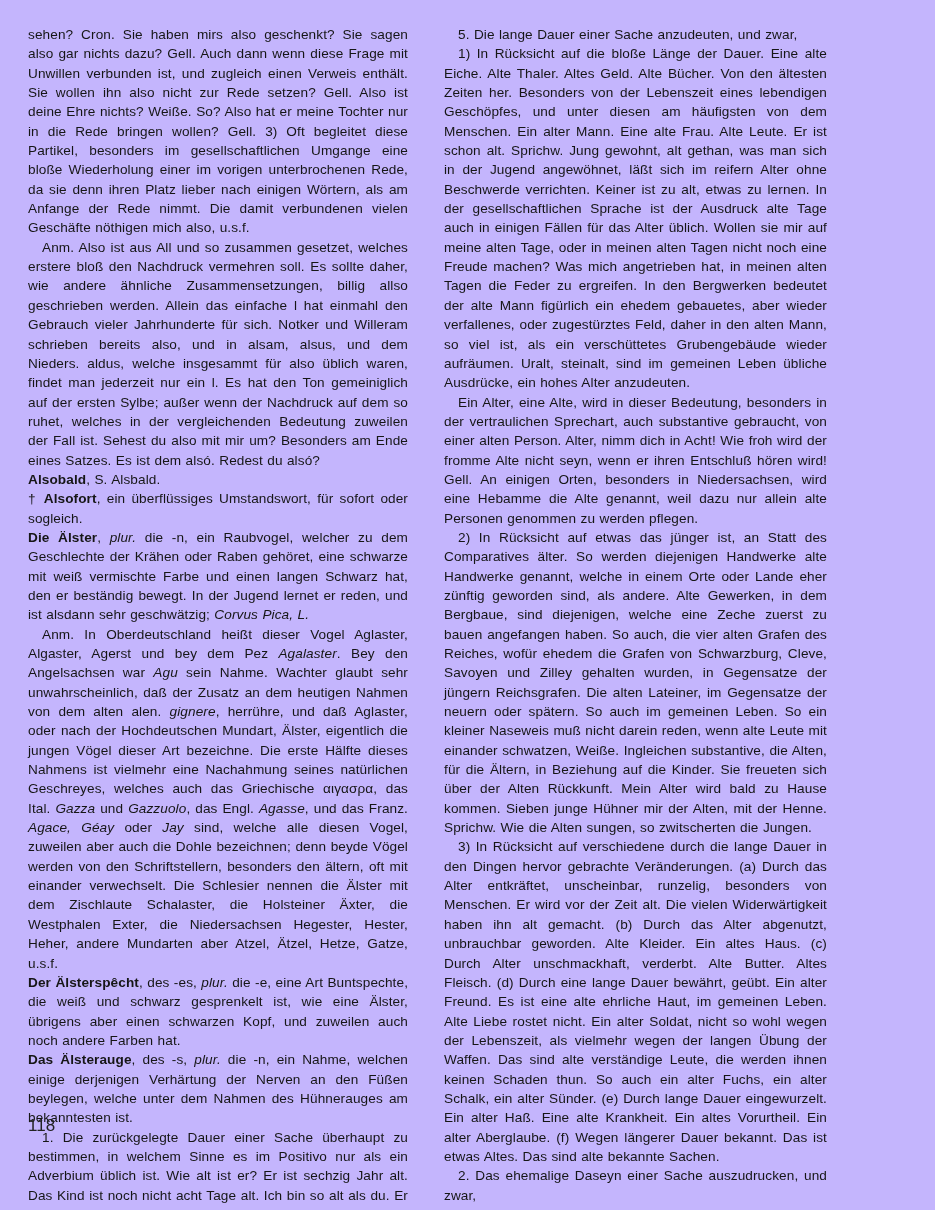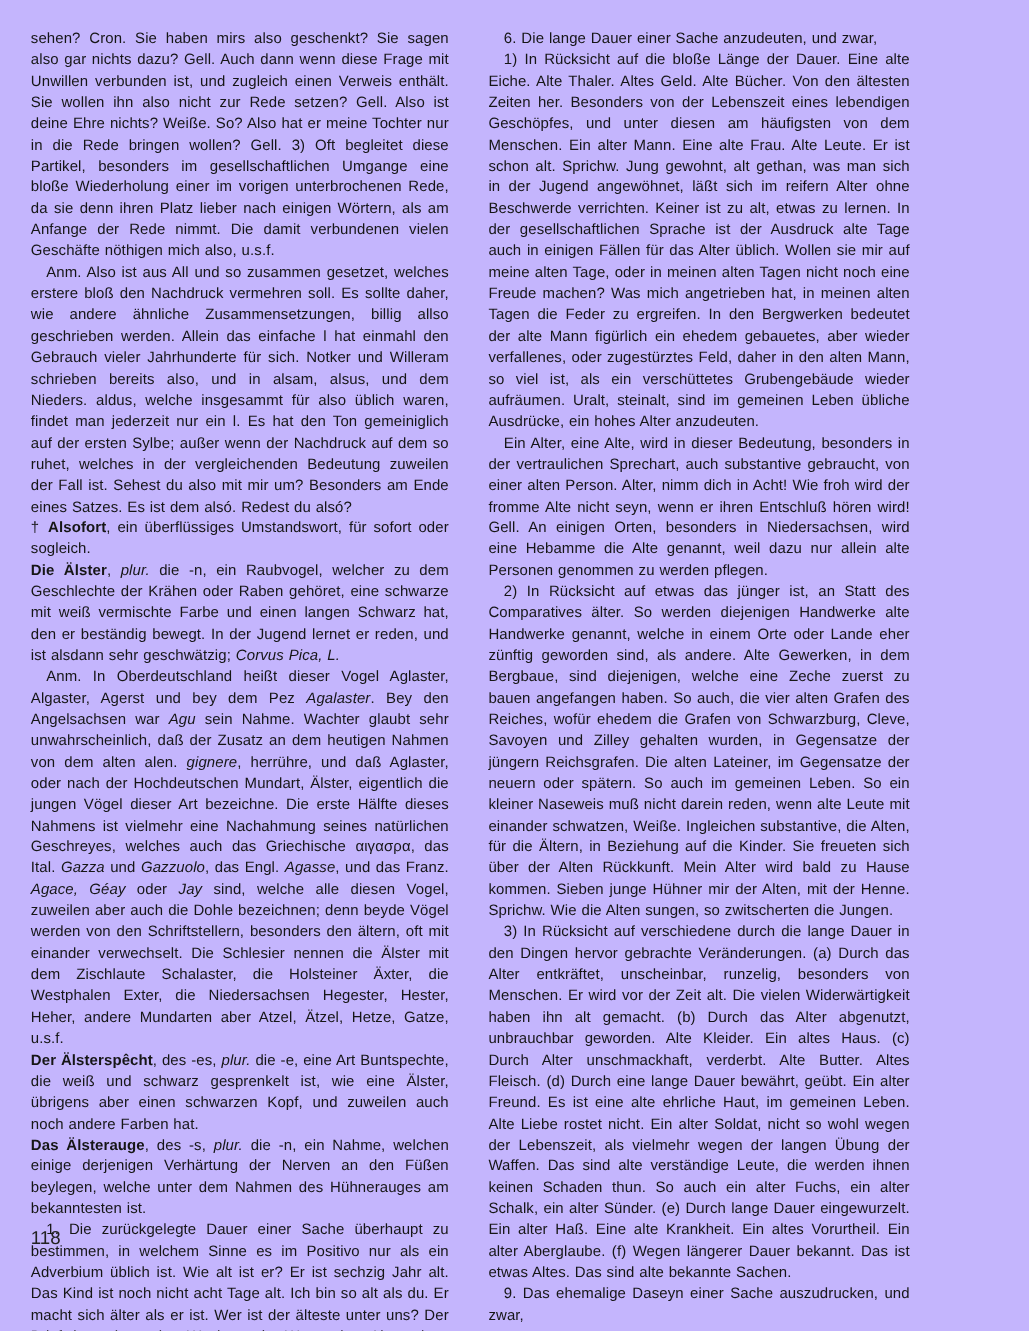--- a/index.html
+++ b/index.html
@@ -41,29 +41,30 @@
     color: #222222;
   }
 </style>
 </head>
 <body>
 
 <div class="page">
   <div class="col col-left">
       <p>sehen? Cron. Sie haben mirs also geschenkt? Sie sagen also gar nichts dazu? Gell. Auch dann wenn diese Frage mit Unwillen verbunden ist, und zugleich einen Verweis enthält. Sie wollen ihn also nicht zur Rede setzen? Gell. Also ist deine Ehre nichts? Weiße. So? Also hat er meine Tochter nur in die Rede bringen wollen? Gell. 3) Oft begleitet diese Partikel, besonders im gesellschaftlichen Umgange eine bloße Wiederholung einer im vorigen unterbrochenen Rede, da sie denn ihren Platz lieber nach einigen Wörtern, als am Anfange der Rede nimmt. Die damit verbundenen vielen Geschäfte nöthigen mich also, u.s.f.</p>
       <p class="indent">Anm. Also ist aus All und so zusammen gesetzet, welches erstere bloß den Nachdruck vermehren soll. Es sollte daher, wie andere ähnliche Zusammensetzungen, billig allso geschrieben werden. Allein das einfache l hat einmahl den Gebrauch vieler Jahrhunderte für sich. Notker und Willeram schrieben bereits also, und in alsam, alsus, und dem Nieders. aldus, welche insgesammt für also üblich waren, findet man jederzeit nur ein l. Es hat den Ton gemeiniglich auf der ersten Sylbe; außer wenn der Nachdruck auf dem so ruhet, welches in der vergleichenden Bedeutung zuweilen der Fall ist. Sehest du also mit mir um? Besonders am Ende eines Satzes. Es ist dem alsó. Redest du alsó?</p>
+      <p><span class="b">Alsobald</span>, S. Alsbald.</p>
       <p>† <span class="b">Alsofort</span>, ein überflüssiges Umstandswort, für sofort oder sogleich.</p>
       <p><span class="b">Die Älster</span>, <span class="i">plur.</span> die -n, ein Raubvogel, welcher zu dem Geschlechte der Krähen oder Raben gehöret, eine schwarze mit weiß vermischte Farbe und einen langen Schwarz hat, den er beständig bewegt. In der Jugend lernet er reden, und ist alsdann sehr geschwätzig; <span class="i">Corvus Pica, L.</span></p>
       <p class="indent">Anm. In Oberdeutschland heißt dieser Vogel Aglaster, Algaster, Agerst und bey dem Pez <span class="i">Agalaster</span>. Bey den Angelsachsen war <span class="i">Agu</span> sein Nahme. Wachter glaubt sehr unwahrscheinlich, daß der Zusatz an dem heutigen Nahmen von dem alten alen. <span class="i">gignere</span>, herrühre, und daß Aglaster, oder nach der Hochdeutschen Mundart, Älster, eigentlich die jungen Vögel dieser Art bezeichne. Die erste Hälfte dieses Nahmens ist vielmehr eine Nachahmung seines natürlichen Geschreyes, welches auch das Griechische αιγασρα, das Ital. <span class="i">Gazza</span> und <span class="i">Gazzuolo</span>, das Engl. <span class="i">Agasse</span>, und das Franz. <span class="i">Agace, Géay</span> oder <span class="i">Jay</span> sind, welche alle diesen Vogel, zuweilen aber auch die Dohle bezeichnen; denn beyde Vögel werden von den Schriftstellern, besonders den ältern, oft mit einander verwechselt. Die Schlesier nennen die Älster mit dem Zischlaute Schalaster, die Holsteiner Äxter, die Westphalen Exter, die Niedersachsen Hegester, Hester, Heher, andere Mundarten aber Atzel, Ätzel, Hetze, Gatze, u.s.f.</p>
       <p><span class="b">Der Älsterspêcht</span>, des -es, <span class="i">plur.</span> die -e, eine Art Buntspechte, die weiß und schwarz gesprenkelt ist, wie eine Älster, übrigens aber einen schwarzen Kopf, und zuweilen auch noch andere Farben hat.</p>
       <p><span class="b">Das Älsterauge</span>, des -s, <span class="i">plur.</span> die -n, ein Nahme, welchen einige derjenigen Verhärtung der Nerven an den Füßen beylegen, welche unter dem Nahmen des Hühnerauges am bekanntesten ist.</p>
       <p class="indent">1. Die zurückgelegte Dauer einer Sache überhaupt zu bestimmen, in welchem Sinne es im Positivo nur als ein Adverbium üblich ist. Wie alt ist er? Er ist sechzig Jahr alt. Das Kind ist noch nicht acht Tage alt. Ich bin so alt als du. Er macht sich älter als er ist. Wer ist der älteste unter uns? Der Brief ist schon vier Wochen alt. Wenn das Alter eines Menschen deutlich bestimmt wird, so kann alt im gemeinen Leben auch weggelassen</p>
     </div>
   <div class="col col-right">
-      <p class="indent">6. Die lange Dauer einer Sache anzudeuten, und zwar,</p>
+      <p class="indent">5. Die lange Dauer einer Sache anzudeuten, und zwar,</p>
       <p class="indent">1) In Rücksicht auf die bloße Länge der Dauer. Eine alte Eiche. Alte Thaler. Altes Geld. Alte Bücher. Von den ältesten Zeiten her. Besonders von der Lebenszeit eines lebendigen Geschöpfes, und unter diesen am häufigsten von dem Menschen. Ein alter Mann. Eine alte Frau. Alte Leute. Er ist schon alt. Sprichw. Jung gewohnt, alt gethan, was man sich in der Jugend angewöhnet, läßt sich im reifern Alter ohne Beschwerde verrichten. Keiner ist zu alt, etwas zu lernen. In der gesellschaftlichen Sprache ist der Ausdruck alte Tage auch in einigen Fällen für das Alter üblich. Wollen sie mir auf meine alten Tage, oder in meinen alten Tagen nicht noch eine Freude machen? Was mich angetrieben hat, in meinen alten Tagen die Feder zu ergreifen. In den Bergwerken bedeutet der alte Mann figürlich ein ehedem gebauetes, aber wieder verfallenes, oder zugestürztes Feld, daher in den alten Mann, so viel ist, als ein verschüttetes Grubengebäude wieder aufräumen. Uralt, steinalt, sind im gemeinen Leben übliche Ausdrücke, ein hohes Alter anzudeuten.</p>
       <p class="indent">Ein Alter, eine Alte, wird in dieser Bedeutung, besonders in der vertraulichen Sprechart, auch substantive gebraucht, von einer alten Person. Alter, nimm dich in Acht! Wie froh wird der fromme Alte nicht seyn, wenn er ihren Entschluß hören wird! Gell. An einigen Orten, besonders in Niedersachsen, wird eine Hebamme die Alte genannt, weil dazu nur allein alte Personen genommen zu werden pflegen.</p>
       <p class="indent">2) In Rücksicht auf etwas das jünger ist, an Statt des Comparatives älter. So werden diejenigen Handwerke alte Handwerke genannt, welche in einem Orte oder Lande eher zünftig geworden sind, als andere. Alte Gewerken, in dem Bergbaue, sind diejenigen, welche eine Zeche zuerst zu bauen angefangen haben. So auch, die vier alten Grafen des Reiches, wofür ehedem die Grafen von Schwarzburg, Cleve, Savoyen und Zilley gehalten wurden, in Gegensatze der jüngern Reichsgrafen. Die alten Lateiner, im Gegensatze der neuern oder spätern. So auch im gemeinen Leben. So ein kleiner Naseweis muß nicht darein reden, wenn alte Leute mit einander schwatzen, Weiße. Ingleichen substantive, die Alten, für die Ältern, in Beziehung auf die Kinder. Sie freueten sich über der Alten Rückkunft. Mein Alter wird bald zu Hause kommen. Sieben junge Hühner mir der Alten, mit der Henne. Sprichw. Wie die Alten sungen, so zwitscherten die Jungen.</p>
       <p class="indent">3) In Rücksicht auf verschiedene durch die lange Dauer in den Dingen hervor gebrachte Veränderungen. (a) Durch das Alter entkräftet, unscheinbar, runzelig, besonders von Menschen. Er wird vor der Zeit alt. Die vielen Widerwärtigkeit haben ihn alt gemacht. (b) Durch das Alter abgenutzt, unbrauchbar geworden. Alte Kleider. Ein altes Haus. (c) Durch Alter unschmackhaft, verderbt. Alte Butter. Altes Fleisch. (d) Durch eine lange Dauer bewährt, geübt. Ein alter Freund. Es ist eine alte ehrliche Haut, im gemeinen Leben. Alte Liebe rostet nicht. Ein alter Soldat, nicht so wohl wegen der Lebenszeit, als vielmehr wegen der langen Übung der Waffen. Das sind alte verständige Leute, die werden ihnen keinen Schaden thun. So auch ein alter Fuchs, ein alter Schalk, ein alter Sünder. (e) Durch lange Dauer eingewurzelt. Ein alter Haß. Eine alte Krankheit. Ein altes Vorurtheil. Ein alter Aberglaube. (f) Wegen längerer Dauer bekannt. Das ist etwas Altes. Das sind alte bekannte Sachen.</p>
-      <p class="indent">9. Das ehemalige Daseyn einer Sache auszudrucken, und zwar,</p>
+      <p class="indent">2. Das ehemalige Daseyn einer Sache auszudrucken, und zwar,</p>
     </div>
   <div class="page-number">118</div>
 </div>
 
 </body></html>

